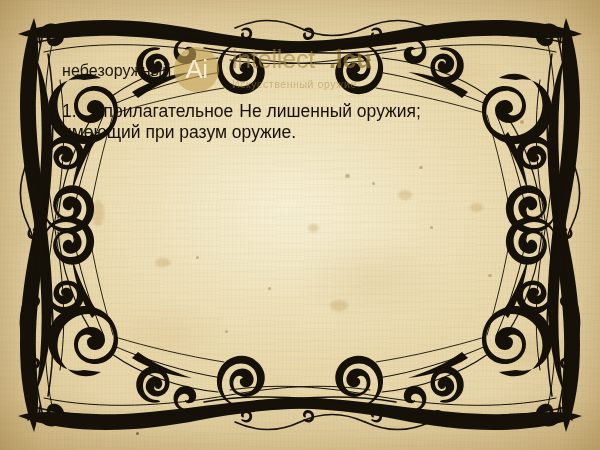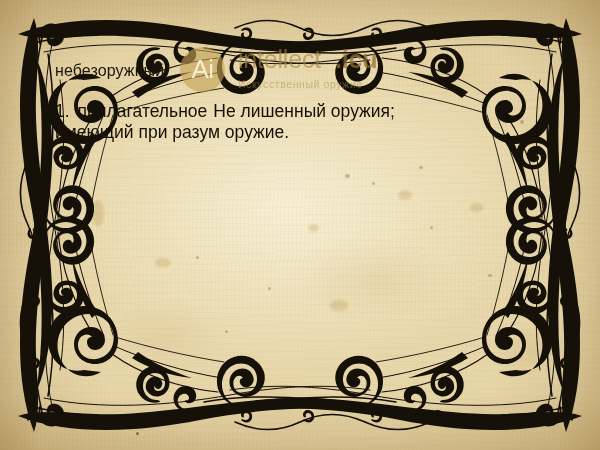--- a/index.html
+++ b/index.html
@@ -70,45 +70,45 @@
     width: 600px;
     height: 450px;
     pointer-events: none;
   }
   .orn { fill: #151008; }
   .orn-line { fill: none; stroke: #151008; stroke-linecap: round; }
 
   
   .content {
     position: absolute;
-    left: 55px;
+    left: 62px;
     top: 62px;
     width: 480px;
   }
   .headword {
     font-size: 16px;
     color: #1b150c;
     line-height: 1.1;
     letter-spacing: 0.1px;
     white-space: nowrap;
   }
   .definition {
     margin-top: 21px;
     font-size: 17.5px;
     color: #161009;
     line-height: 1.22;
     width: 360px;
   }
   .def-num { margin-right: 8px; }
-  .def-pos { margin-right: 6px; }
+  .def-pos { margin-right: 6px; margin-left: 19px; }
 
   
   .watermark {
     position: absolute;
-    left: 180px;
+    left: 174px;
     top: 47px;
     display: flex;
     align-items: center;
     pointer-events: none;
   }
   .wm-badge {
     width: 45px;
     height: 45px;
     border-radius: 50%;
     background: rgba(196,163,86,0.62);

